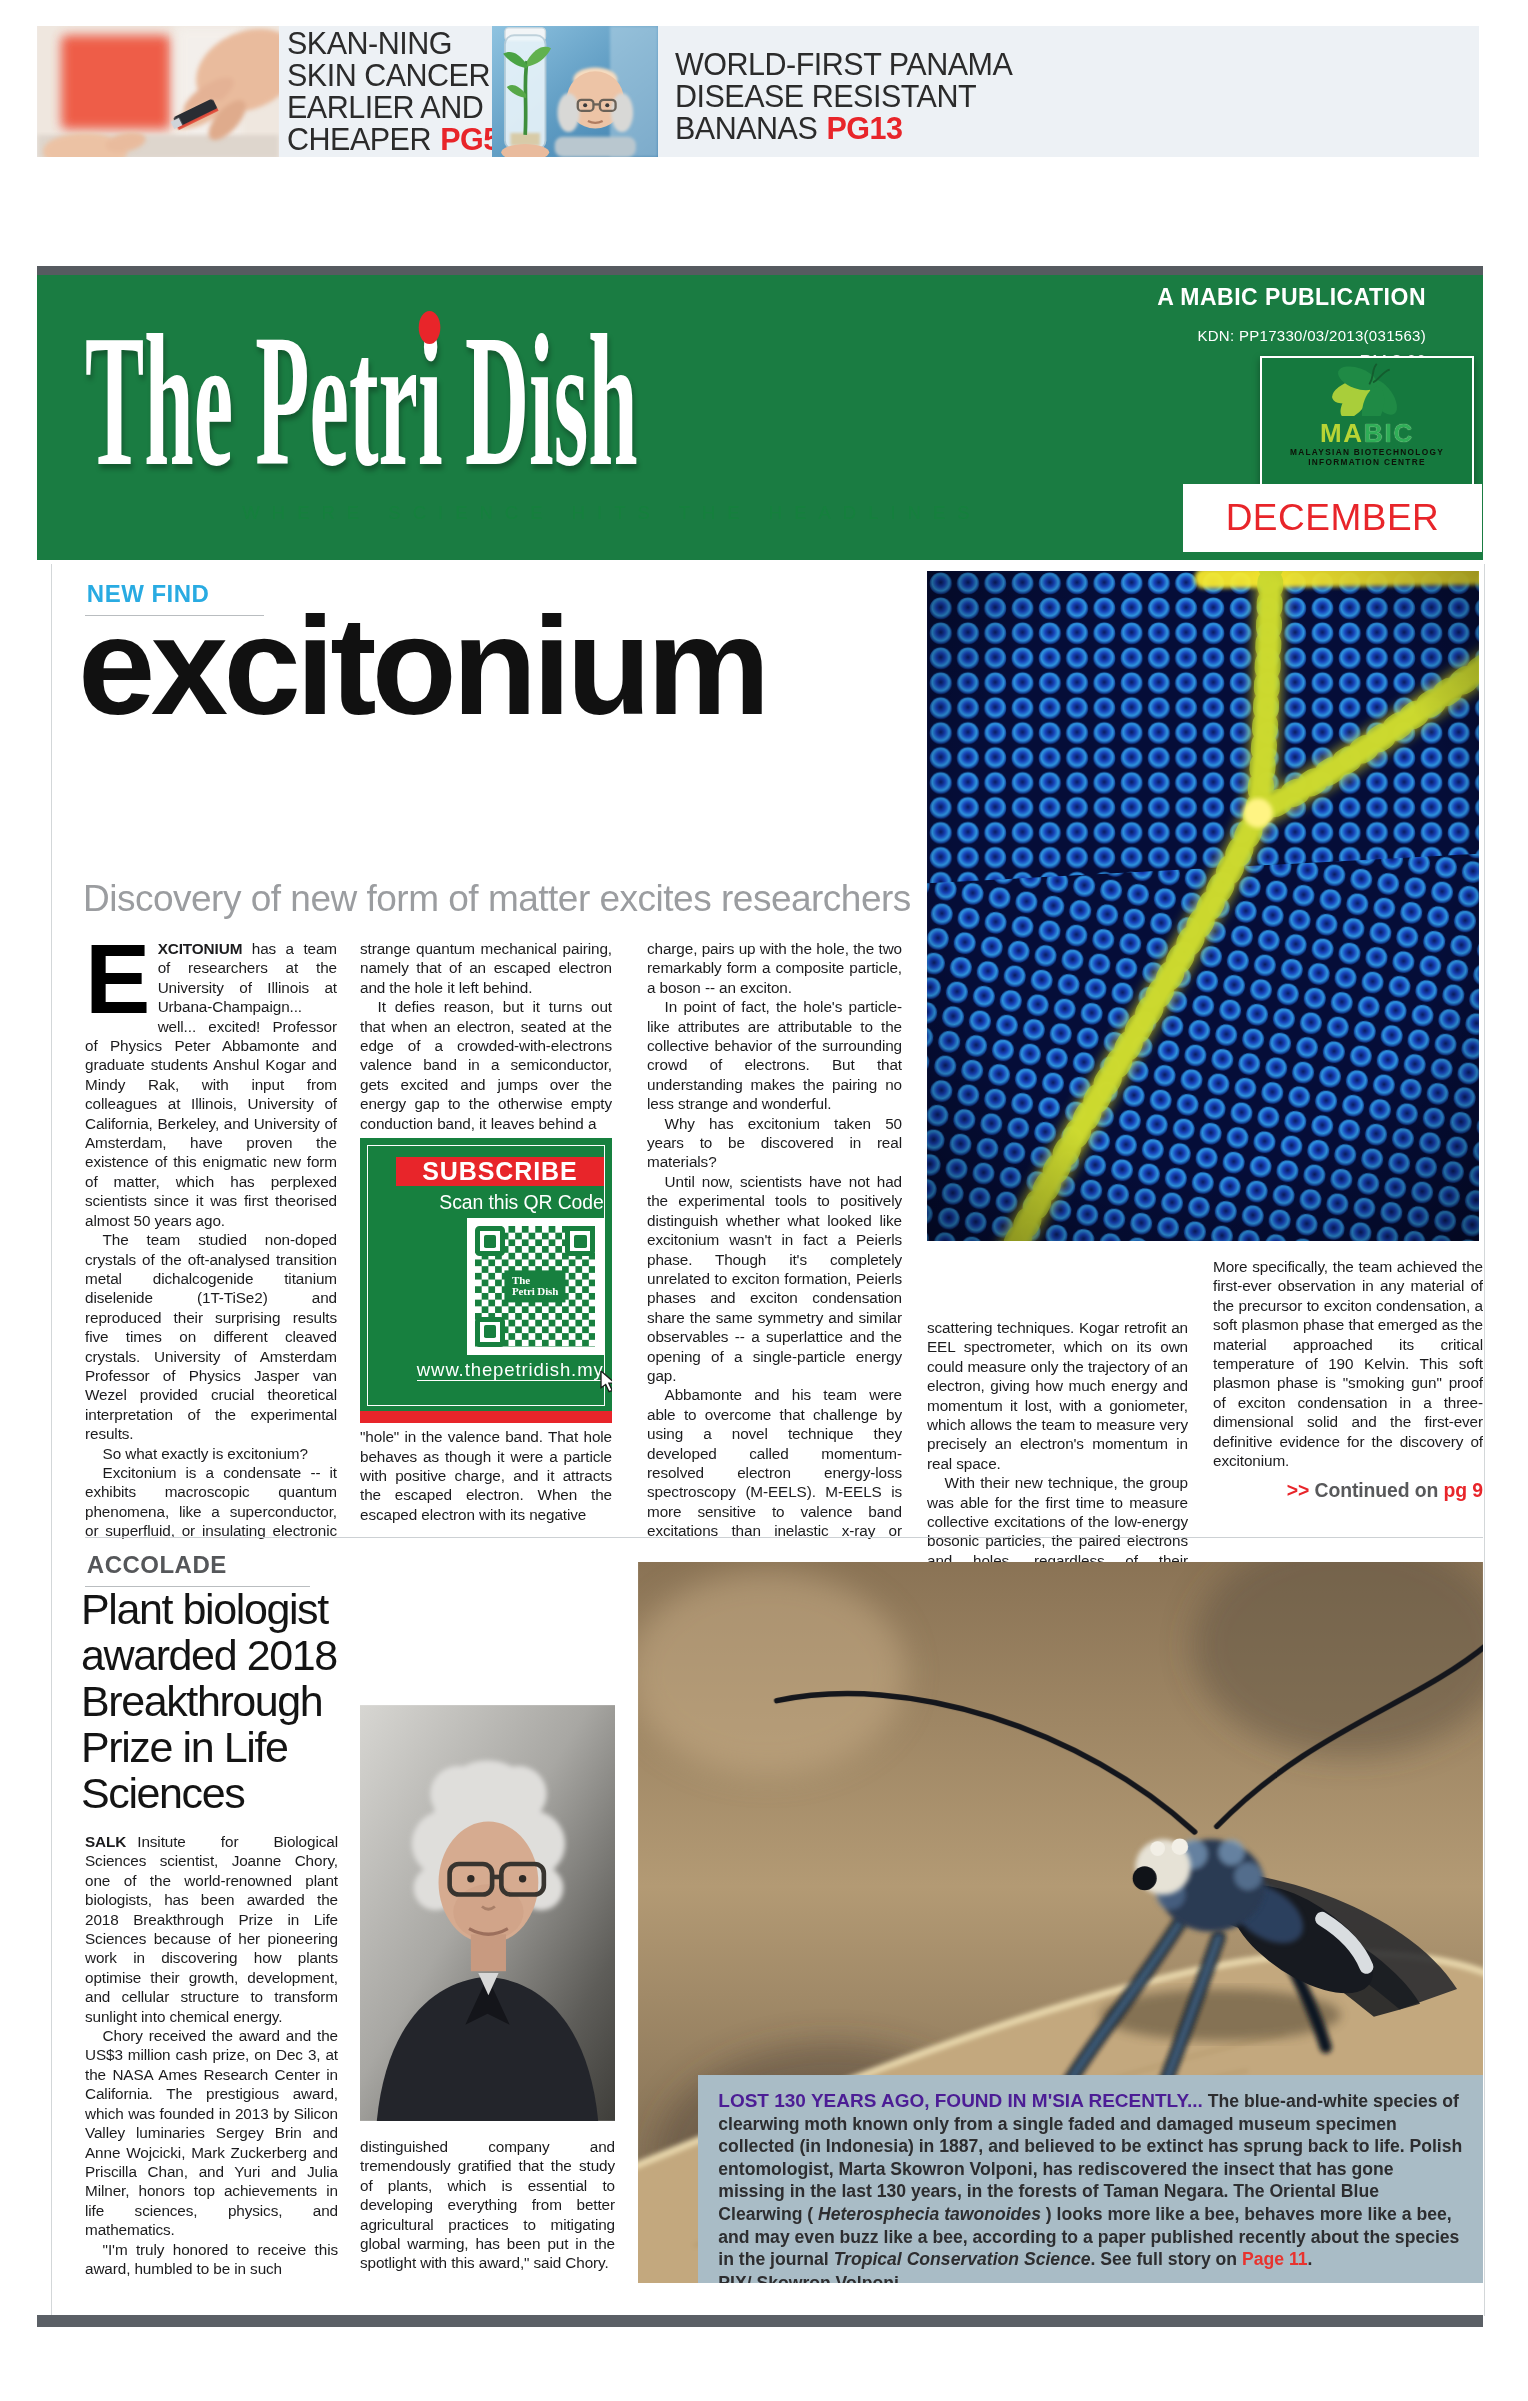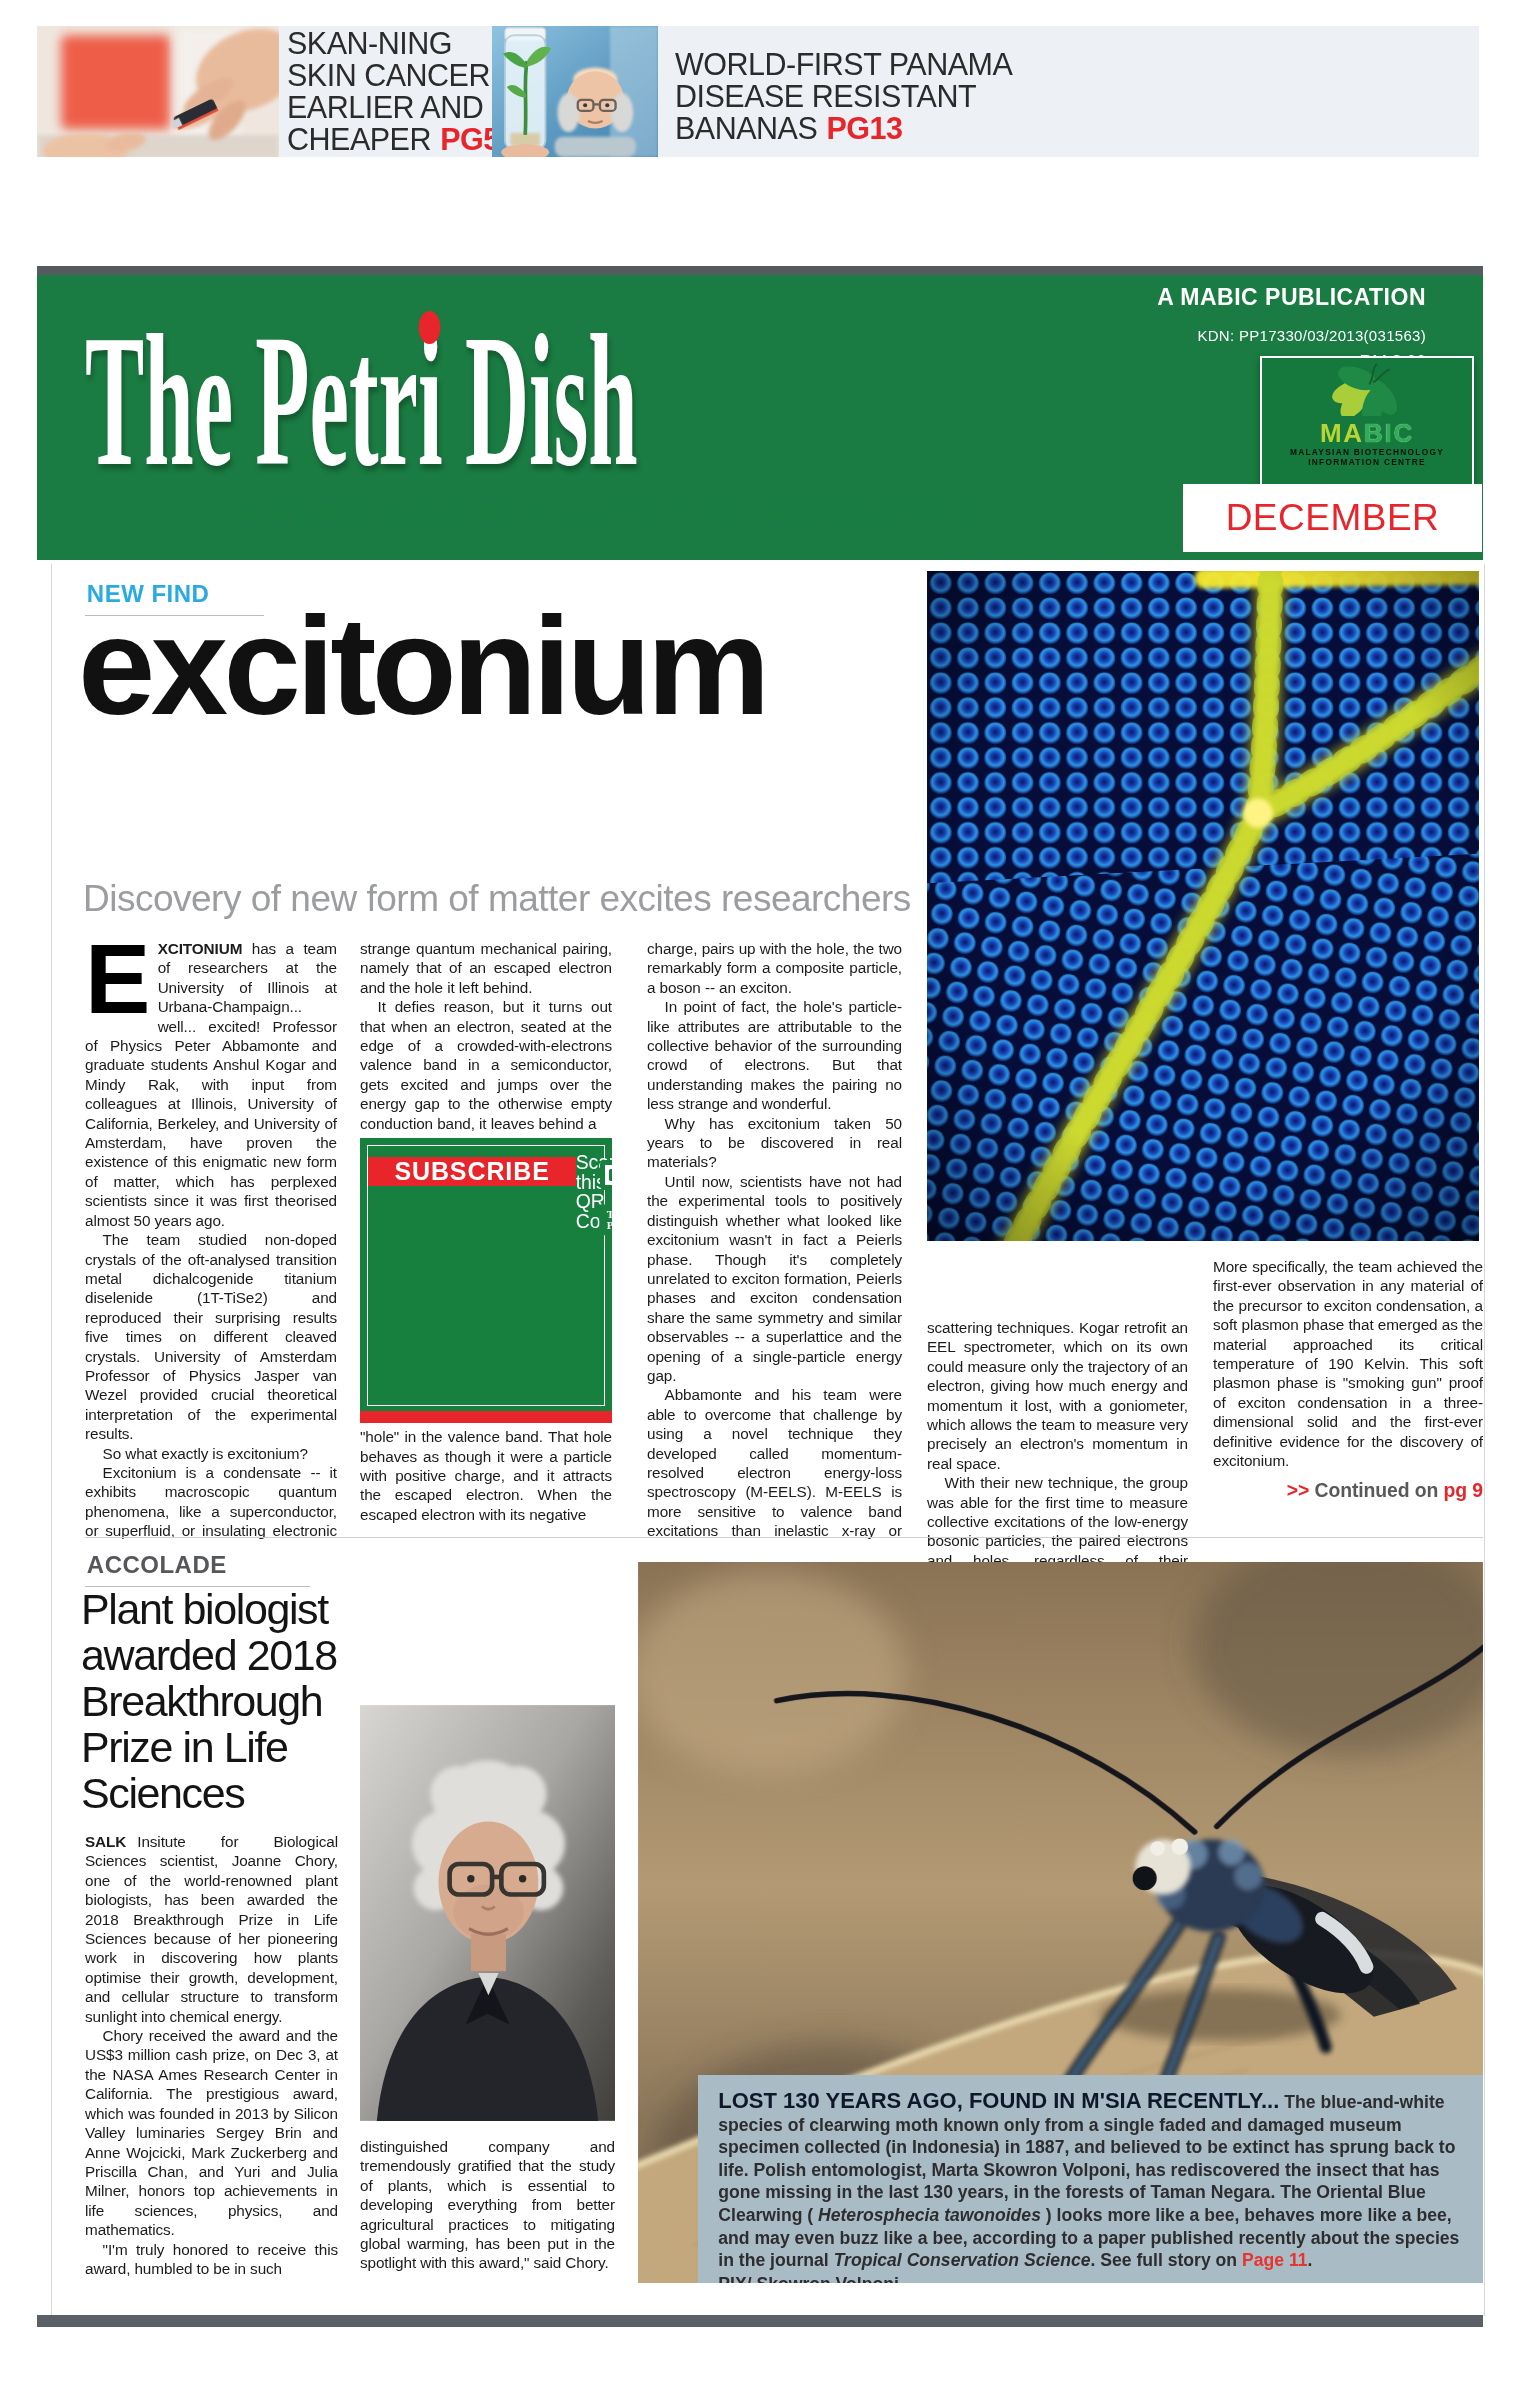--- a/index.html
+++ b/index.html
@@ -57,21 +57,21 @@
   #col2{left:360px;top:939px;width:252px;height:603px;}
   #col3{left:647px;top:939px;width:255px;height:603px;}
   #col4{left:927px;top:1318px;width:261px;height:280px;}
   #col5{left:1213px;top:1257px;width:270px;height:280px;}
   .continued{text-align:right;margin-top:11px;font-weight:bold;font-size:19.4px;color:#58595b;}
   .continued .red{color:#e8252a;}
 
   
   #sub-box{width:252px;height:285px;background:#17803f;position:relative;margin:4.6px 0;
       padding:7.4px 7.4px 16.6px 7.4px;box-sizing:border-box;}
-  #sub-inner{border:1.8px solid #fff;height:100%;box-sizing:border-box;display:flex;align-items:flex-start;}
+  #sub-inner{border:1.8px solid #fff;height:100%;box-sizing:border-box;display:flex;flex-direction:column;align-items:flex-end;}
   #sub-btn{background:#e8252a;color:#fff;font-weight:bold;font-size:25px;letter-spacing:0.9px;
       padding:4.6px 26px;margin-top:11px;}
   #sub-scan{color:#fff;font-size:19.4px;margin-top:7.4px;}
   #qr{width:137px;height:137px;background:#fff;margin-top:5.5px;position:relative;padding:8.3px;box-sizing:border-box;}
   #qr-grid{width:100%;height:100%;background:repeating-conic-gradient(#17803f 0% 25%,#ffffff 0% 50%) 0 0/13.4px 13.4px;}
   .eye{position:absolute;width:30px;height:30px;border:5.5px solid #17803f;background:#fff;box-sizing:border-box;border-radius:4.6px;}
   .eye::after{content:"";position:absolute;inset:3.7px;background:#17803f;border-radius:1.8px;}
   .eye.tl{left:8.3px;top:8.3px;} .eye.tr{right:8.3px;top:8.3px;} .eye.bl{left:8.3px;bottom:8.3px;}
   #qr-chip{position:absolute;left:50%;top:50%;transform:translate(-50%,-50%);background:#17803f;color:#fff;
       font-family:"Liberation Serif",serif;font-weight:bold;font-size:11px;line-height:11px;padding:4.6px 7.4px;white-space:nowrap;}
@@ -86,21 +86,21 @@
 
   
   #acc-headline{left:81px;top:1586px;font-size:43px;line-height:46px;color:#141414;letter-spacing:-1.4px;}
   #acc-col1{left:85px;top:1832px;width:253px;height:473px;}
   #acc-col2{left:360px;top:2137px;width:255px;height:166px;}
 
   
   #moth-caption{left:698px;top:2075px;width:785px;height:208px;background:#a9bcc6;box-sizing:border-box;
       padding:15px 20.3px;overflow:hidden;}
   .cap-body{font-size:17.6px;line-height:22.6px;font-weight:bold;color:#2d2d2f;}
-  .cap-lead{color:#0f172a;font-size:22px;}
+  .cap-lead{color:#4c1d95;font-size:19px;}
   .cap-it{font-style:italic;text-align:right;}
   .cap-red{color:#e8332e;}
   .cap-credit{font-size:17.6px;font-weight:bold;color:#2d2d2f;margin-top:1.8px;}
 </style>
 </head>
 <body>
 
 <div id="teaser-bar" class="abs">
   <div class="teaser-photo" style="left:0;width:242px;">
     <svg width="242" height="131" viewBox="0 0 262 142">

